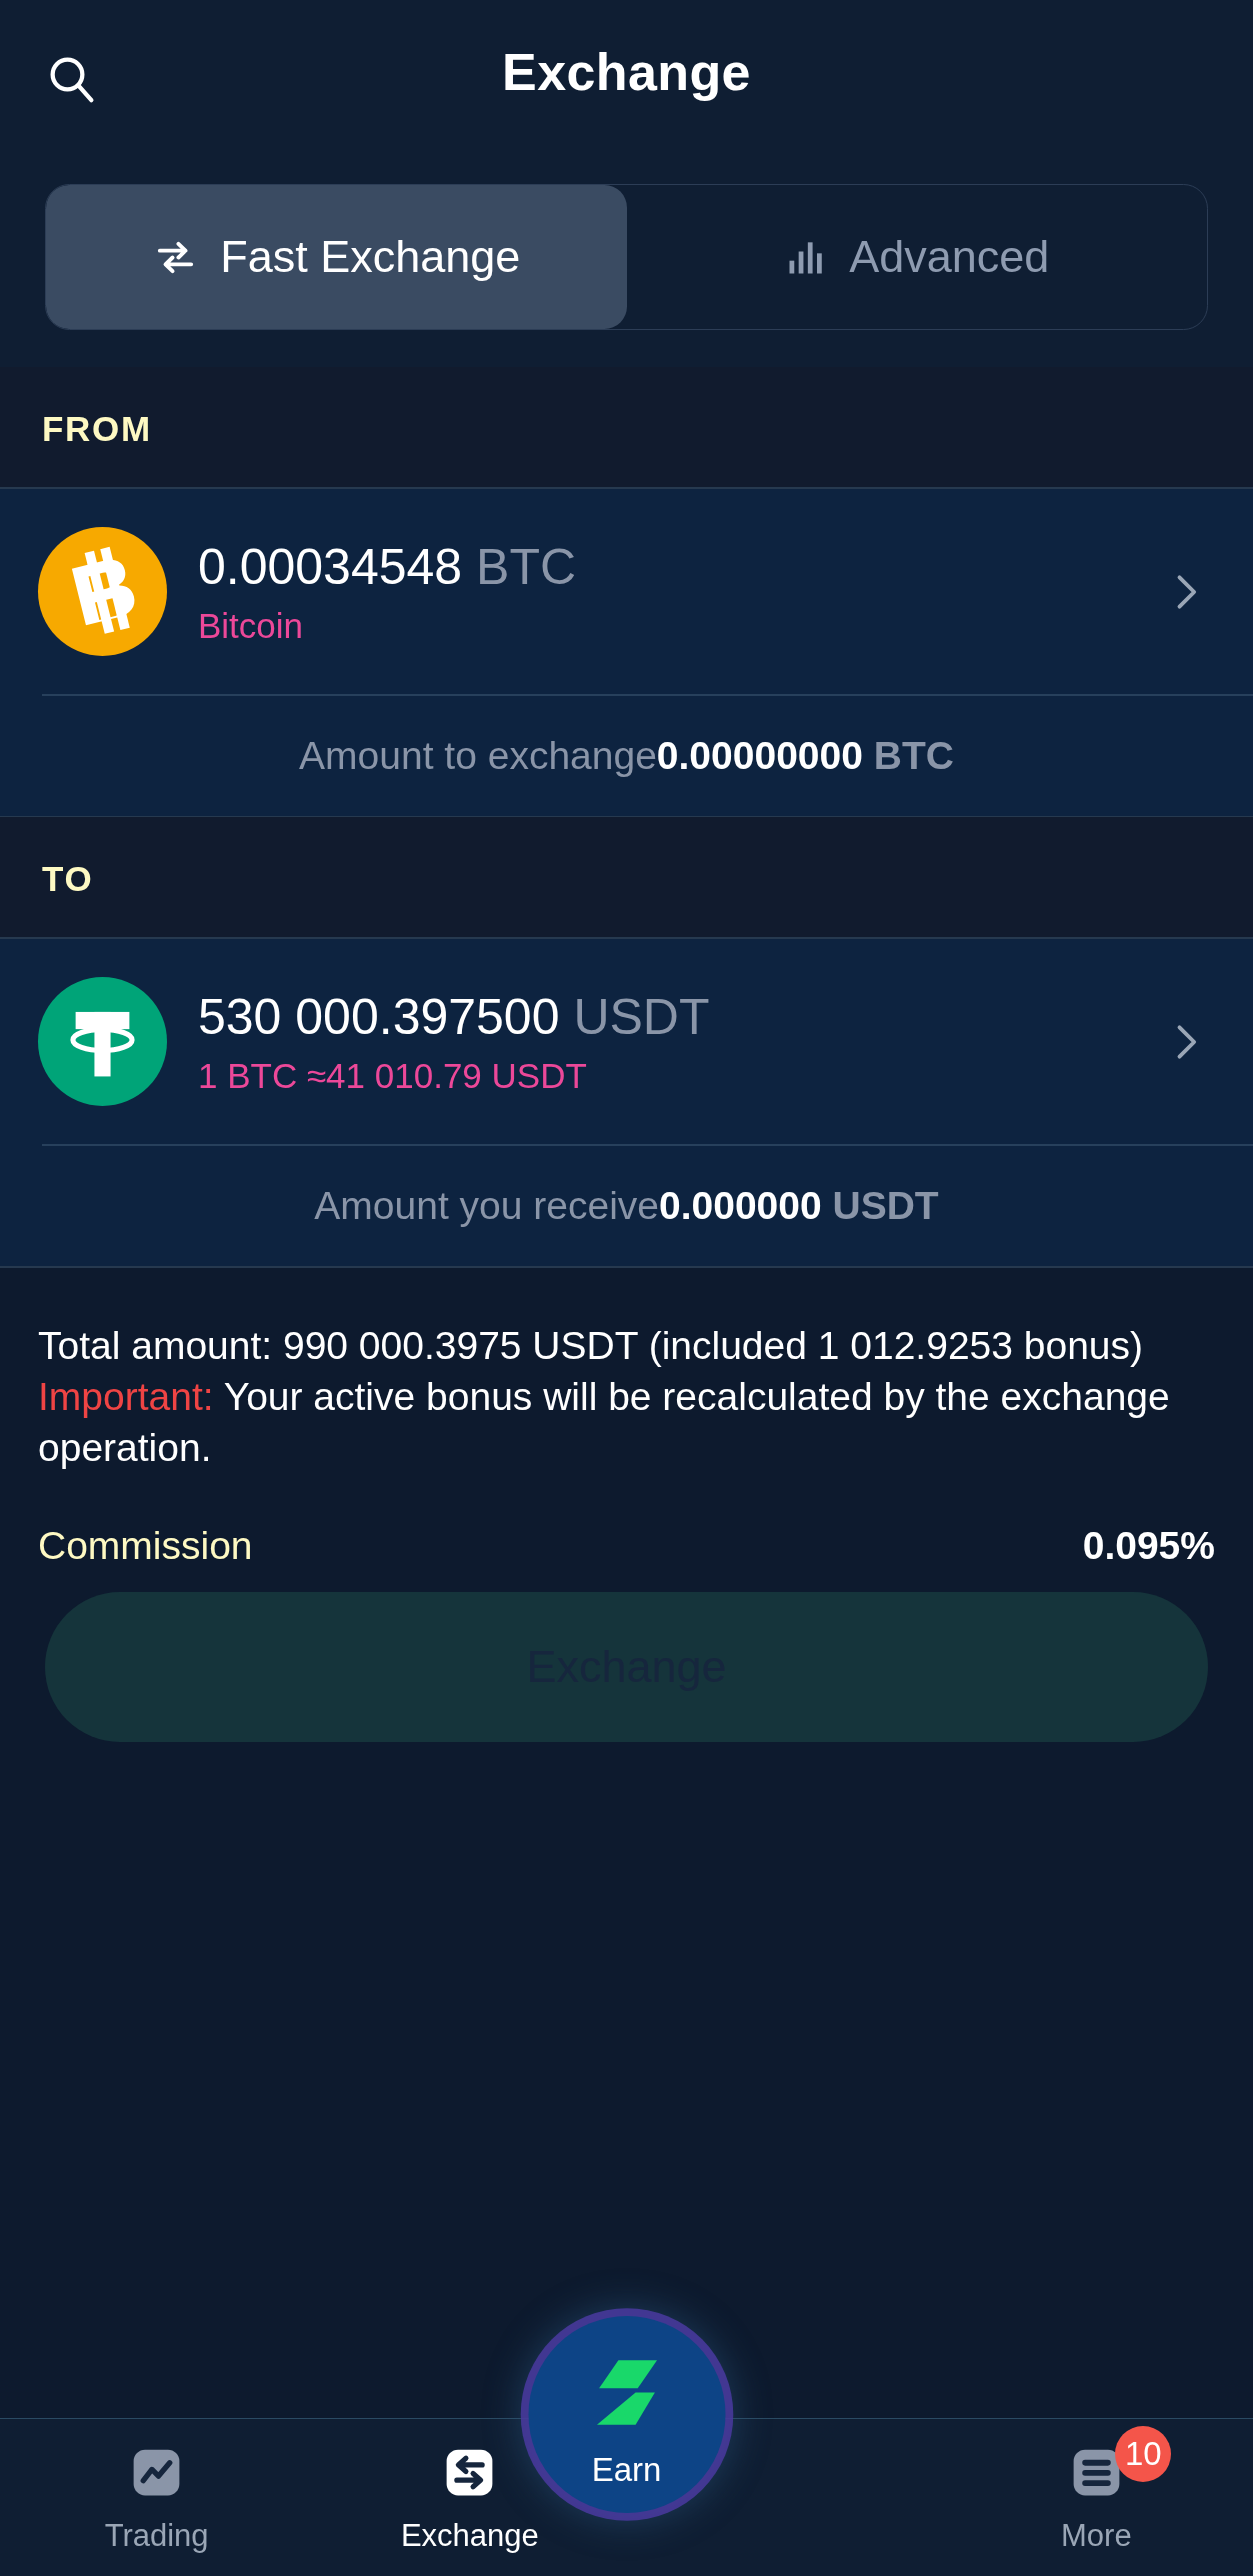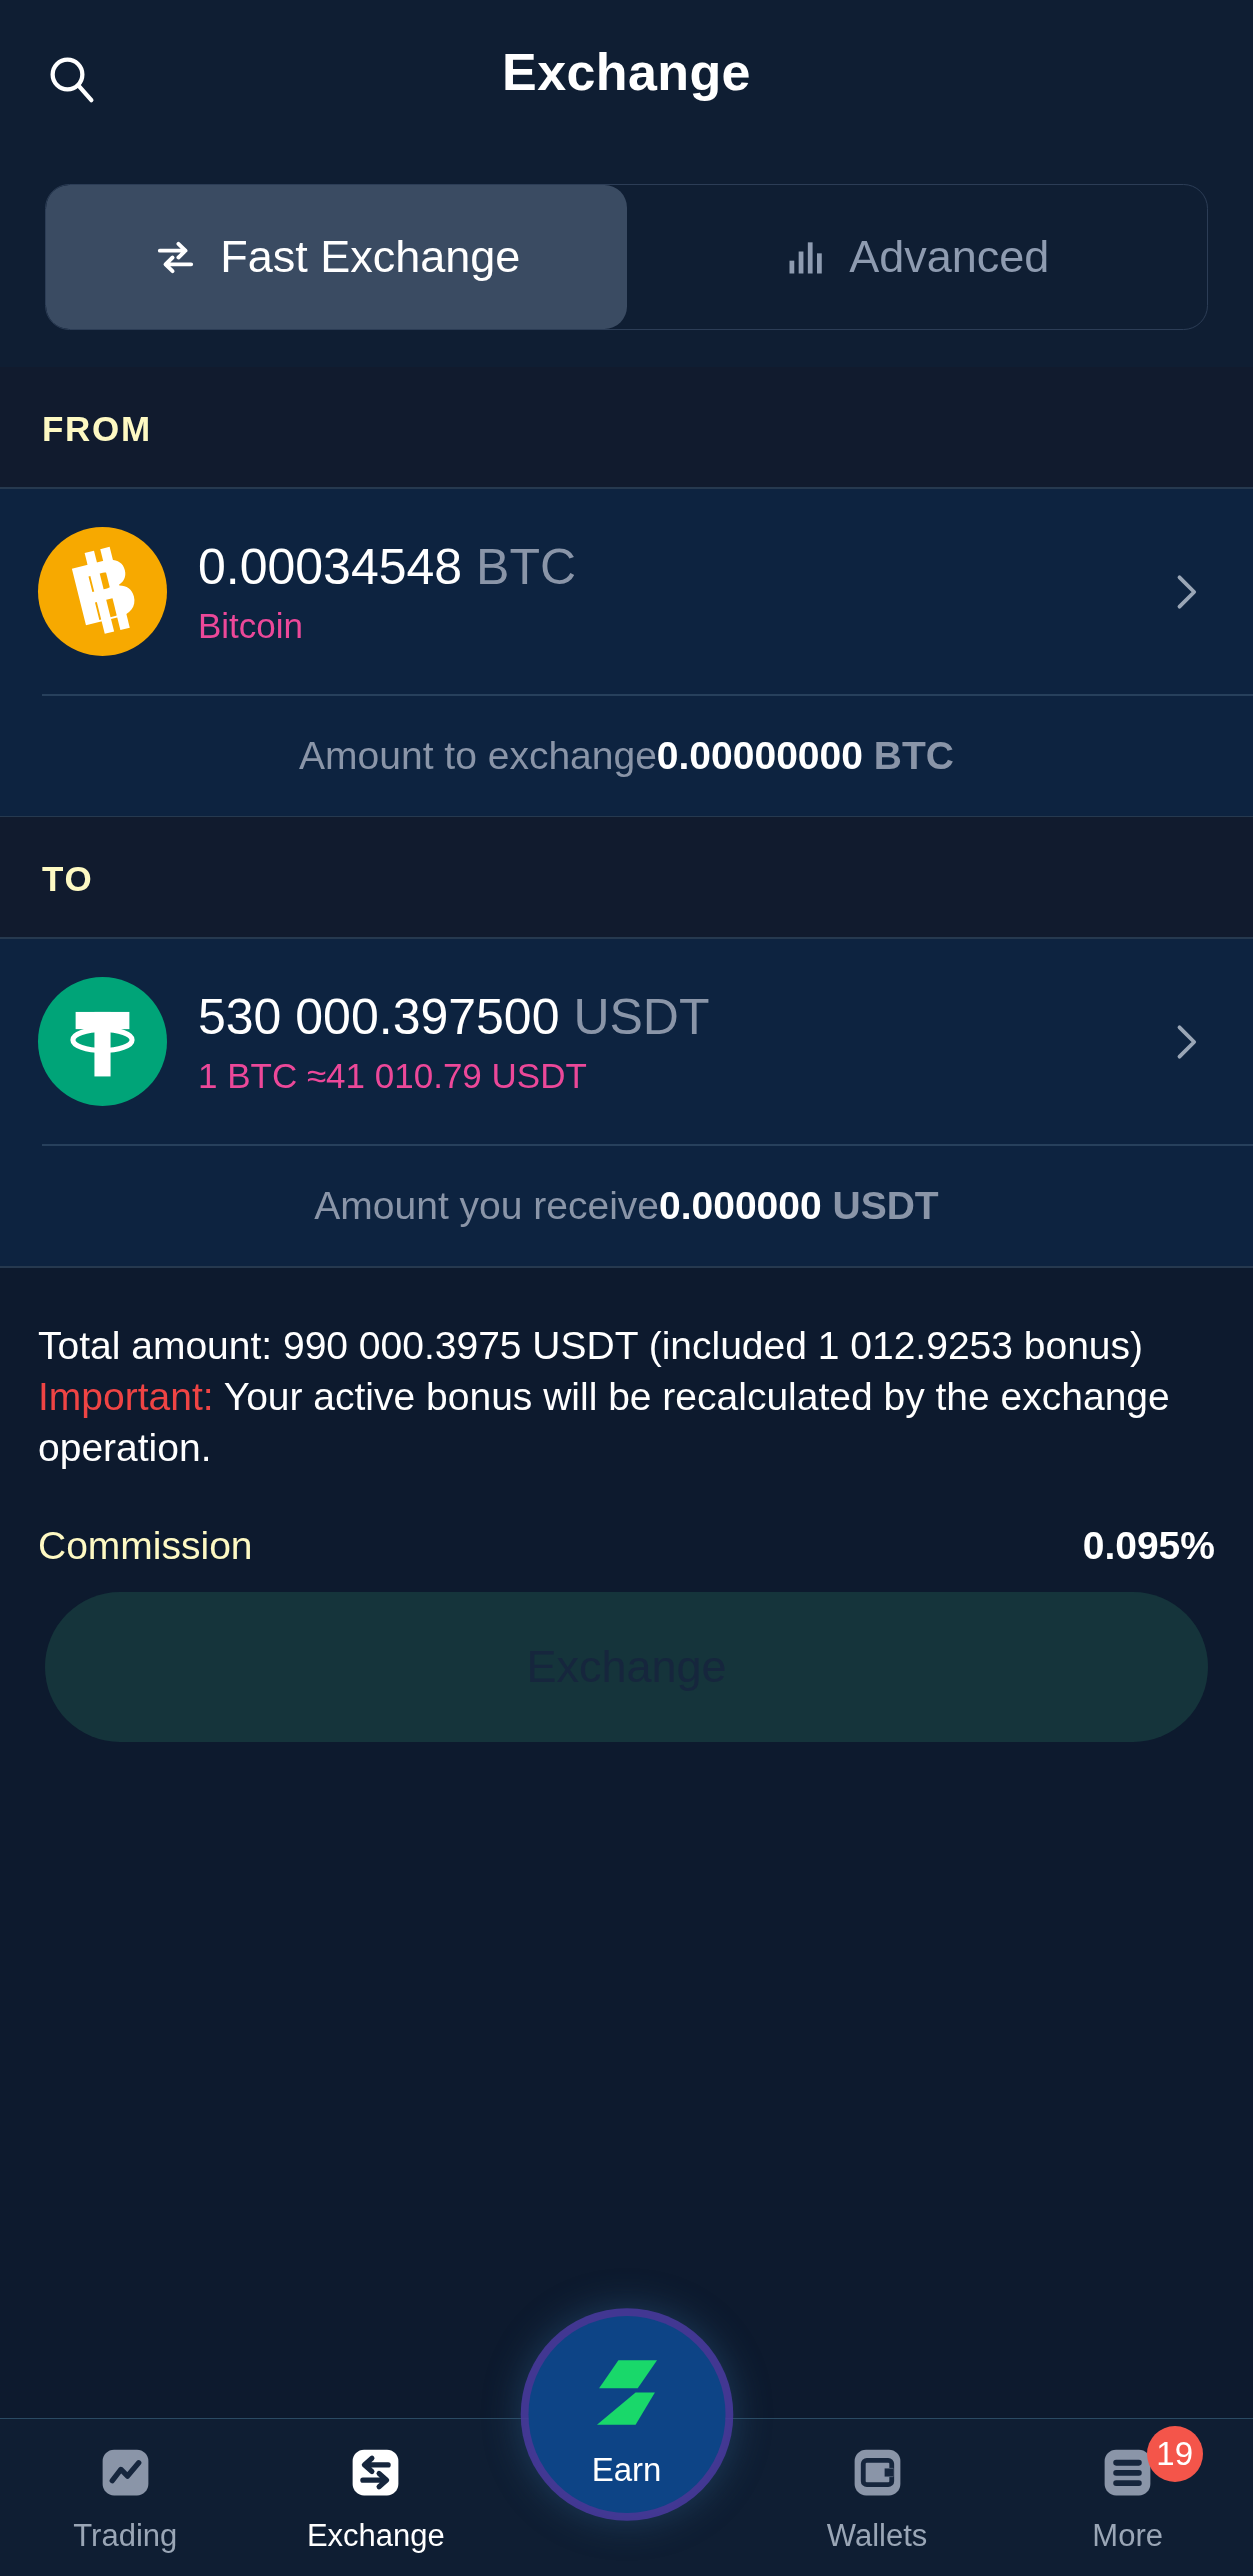--- a/index.html
+++ b/index.html
@@ -255,42 +255,31 @@
           <rect x="3" y="3" width="18" height="18" rx="4.5" fill="#ffffff"></rect>
           <path d="M17 9H8.2M10.6 6.4L7.6 9l3 2.6" fill="none" stroke="#16263d" stroke-width="2" stroke-linecap="round" stroke-linejoin="round"></path>
           <path d="M7 15h8.8M13.4 12.4l3 2.6-3 2.6" fill="none" stroke="#16263d" stroke-width="2" stroke-linecap="round" stroke-linejoin="round"></path>
         </svg>
       </div>
       <span class="nav-label">Exchange</span>
     </div>
 
     <div class="nav-spacer"></div>
 
-    <div class="nav-item">
-      <div class="nav-icon">
-        <svg width="61" height="61" viewBox="0 0 24 24">
-          <rect x="3" y="3" width="18" height="18" rx="4.5" fill="#8a95a8"></rect>
-          <rect x="6.4" y="7.2" width="11.2" height="9.6" rx="1.4" fill="none" stroke="#16263d" stroke-width="1.9"></rect>
-          <path d="M14.4 10.2h3.8v3.6h-3.8z" fill="#8a95a8"></path>
-          <path d="M14.8 10.4h3.4v3.2h-3.4z" fill="#16263d"></path>
-        </svg>
-      </div>
-      <span class="nav-label">Wallets</span>
-    </div>
 
     <div class="nav-item">
       <div class="nav-icon">
         <svg width="61" height="61" viewBox="0 0 24 24">
           <rect x="3" y="3" width="18" height="18" rx="4.5" fill="#8a95a8"></rect>
           <rect x="6.4" y="7" width="11.2" height="2.3" rx="1.1" fill="#16263d"></rect>
           <rect x="6.4" y="11" width="11.2" height="2.3" rx="1.1" fill="#16263d"></rect>
           <rect x="6.4" y="15" width="11.2" height="2.3" rx="1.1" fill="#16263d"></rect>
         </svg>
       </div>
-      <span class="badge">19</span>
+      <span class="badge">10</span>
       <span class="nav-label">More</span>
     </div>
 
     <div class="earn-btn">
       <svg width="103" height="103" viewBox="0 0 48 48">
         <path d="M20 9h18l-9 13H11z" fill="#19d86a"></path>
         <path d="M28 24h9l-9 15H10z" fill="#19d86a"></path>
       </svg>
       <span class="earn-label">Earn</span>
     </div>

